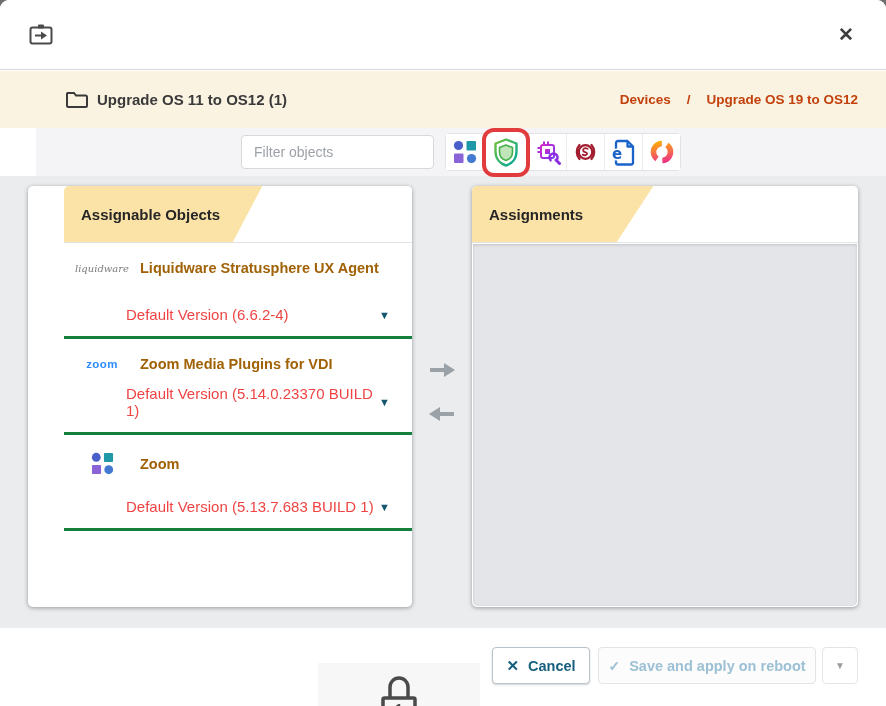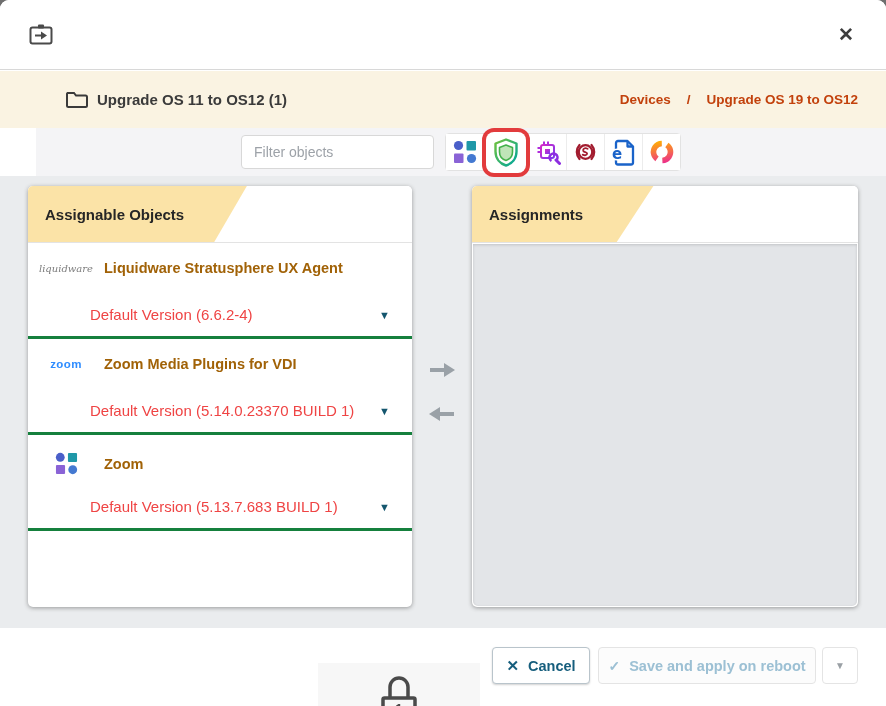--- a/index.html
+++ b/index.html
@@ -34,21 +34,21 @@
   .tool-btn { width:38px; height:36px; display:flex; align-items:center; justify-content:center;
               background:#fff; border:none; border-left:1px solid #ececec; cursor:pointer; }
   .tool-btn:first-child { border-left:none; }
   .tool-btn.highlighted { border-radius:8px; box-shadow:0 0 0 4px #e23b3d; height:41px; width:40px;
                           position:relative; z-index:2; margin:0 2px; border-left:none; }
 
   
   .content { position:absolute; top:176px; left:0; right:0; height:452px; background:#eaecee; }
   .panel { position:absolute; top:10px; background:#fff; border-radius:5px;
            box-shadow:0 1px 4px rgba(50,50,50,.45); }
-  .panel-left  { left:28px;  width:384px; height:421px; }
+  .panel-left  { left:28px;  width:384px; height:421px;padding-left:36px; }
   .panel-right { left:472px; width:386px; height:421px; }
   .panel-hd { position:relative; height:57px; border-bottom:1px solid #e3e3e3;
               border-radius:5px 5px 0 0; overflow:hidden; background:#fff; }
   .ribbon { position:absolute; inset:0; background:#fbe3a7; }
   .ribbon.left  { clip-path:polygon(0 0, 57% 0, 48.5% 100%, 0 100%); }
   .ribbon.right { clip-path:polygon(0 0, 47% 0, 37.5% 100%, 0 100%); }
   .panel-title { position:relative; font-size:15px; font-weight:bold; color:#262626;
                  line-height:57px; padding-left:17px; }
   .assign-body { position:absolute; top:58px; left:1px; right:1px; bottom:1px; background:#e3e5e8;
                  border-radius:0 0 5px 5px; box-shadow:inset 0 1px 3px rgba(0,0,0,.15); }

